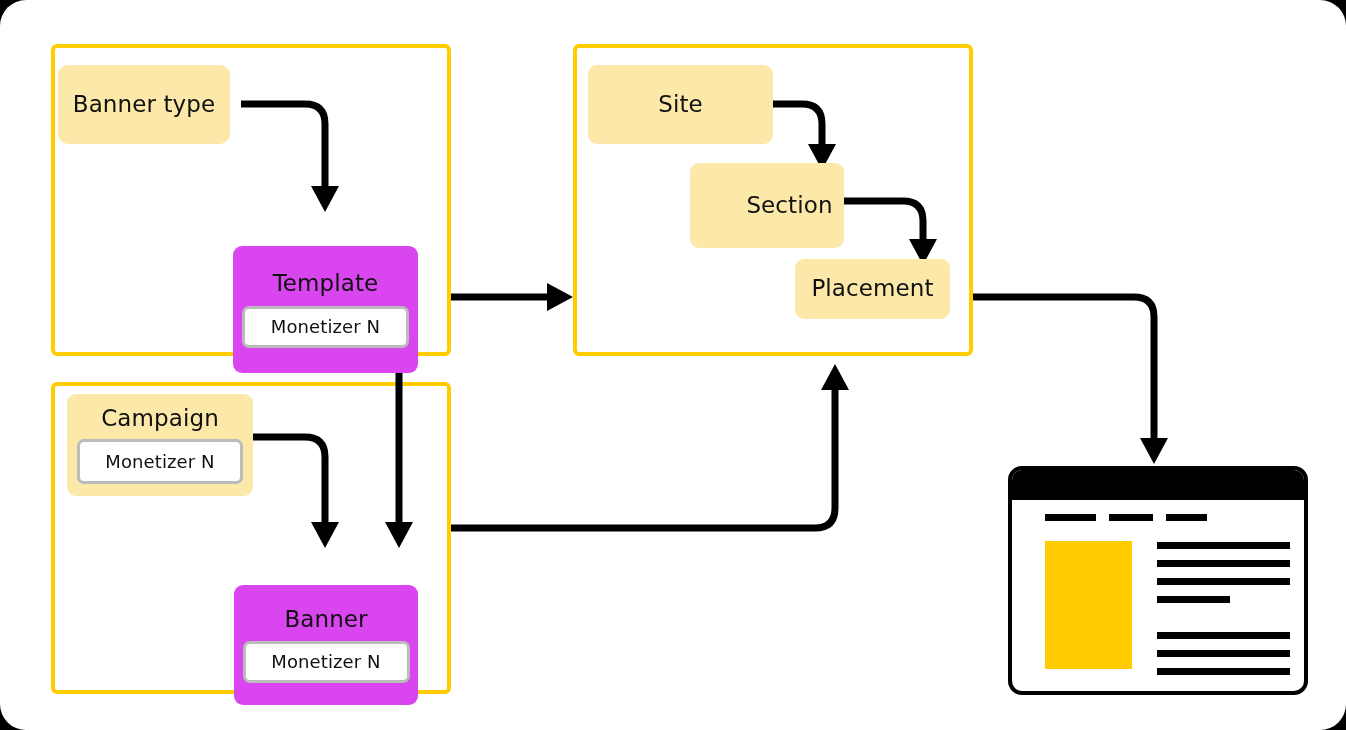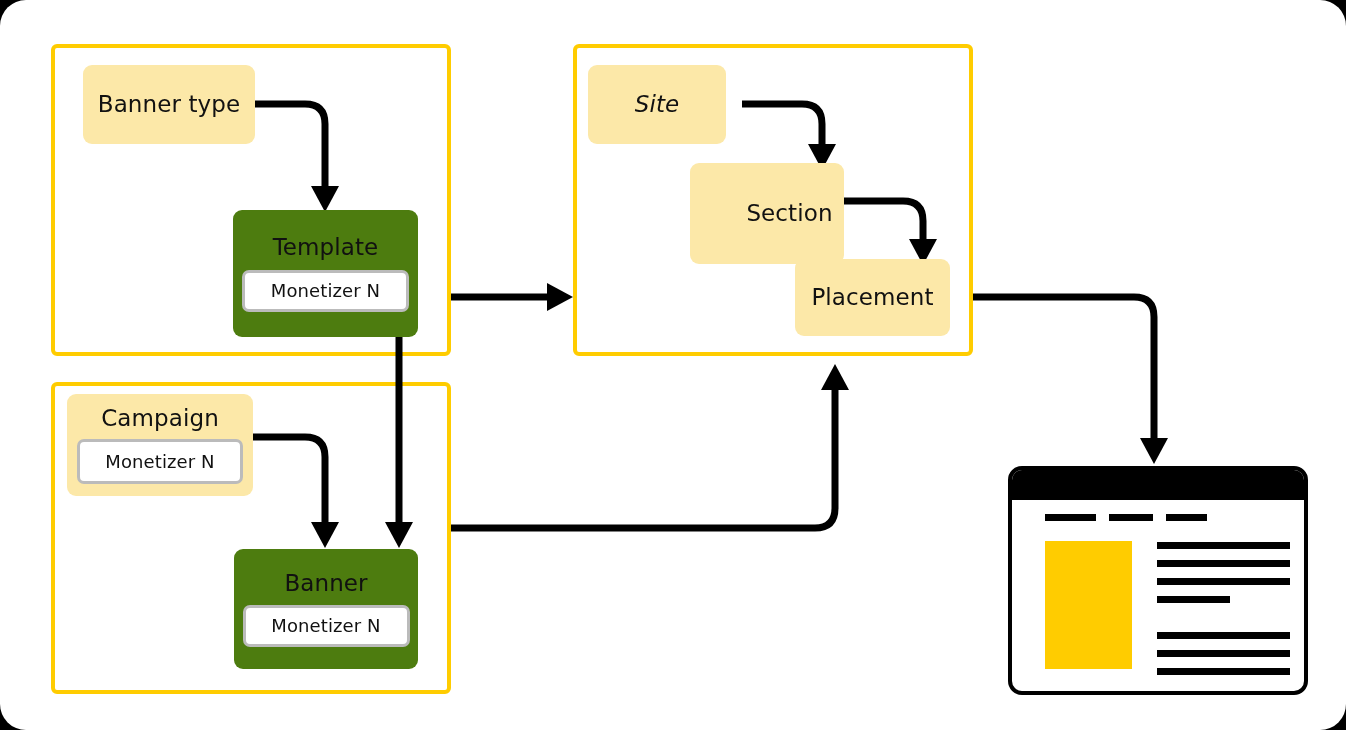--- a/index.html
+++ b/index.html
@@ -39,44 +39,44 @@
     display: flex;
     flex-direction: column;
     align-items: center;
     justify-content: center;
     color: #111111;
     font-size: 23px;
     line-height: 1.1;
     letter-spacing: .1px;
   }
   .node.light { background: #FCE8A8; }
-  .node.solid { background: #4d7c0f; }
+  .node.solid { background: #d946ef; margin-top: 36px; }
   .node-label { text-align: center; }
   .node.solid .node-label { margin-bottom: 9px; }
 
   .sub-chip {
     background: #ffffff;
     border: 3px solid #BBBBBB;
     border-radius: 7px;
     font-size: 18px;
     color: #111111;
     text-align: center;
     box-sizing: border-box;
     display: flex;
     align-items: center;
     justify-content: center;
   }
 
-  #node-banner-type { left: 83px;  top: 65px;  width: 172px; height: 79px; }
+  #node-banner-type { left: 58px;  top: 65px;  width: 172px; height: 79px; border-radius: 10px; }
   #node-template    { left: 233px; top: 210px; width: 185px; height: 127px; }
   #node-campaign    { left: 67px;  top: 394px; width: 186px; height: 102px; }
   #node-banner      { left: 234px; top: 549px; width: 184px; height: 120px; }
-  #node-site        { left: 588px; top: 65px;  width: 138px; height: 79px; font-style: italic; }
-  #node-section     { left: 690px; top: 163px; width: 154px; height: 101px; padding-left: 45px; }
-  #node-placement   { left: 795px; top: 259px; width: 155px; height: 77px; }
+  #node-site        { left: 588px; top: 65px;  width: 185px; height: 79px; }
+  #node-section     { left: 690px; top: 163px; width: 154px; height: 85px; padding-left: 45px; }
+  #node-placement   { left: 795px; top: 259px; width: 155px; height: 60px; }
 
   #node-template .sub-chip { width: 167px; height: 42px; }
   #node-campaign .sub-chip { width: 166px; height: 45px; margin-top: 8px; }
   #node-banner   .sub-chip { width: 167px; height: 42px; }
 
   
   #arrows {
     position: absolute;
     left: 0; top: 0;
     width: 1346px;

